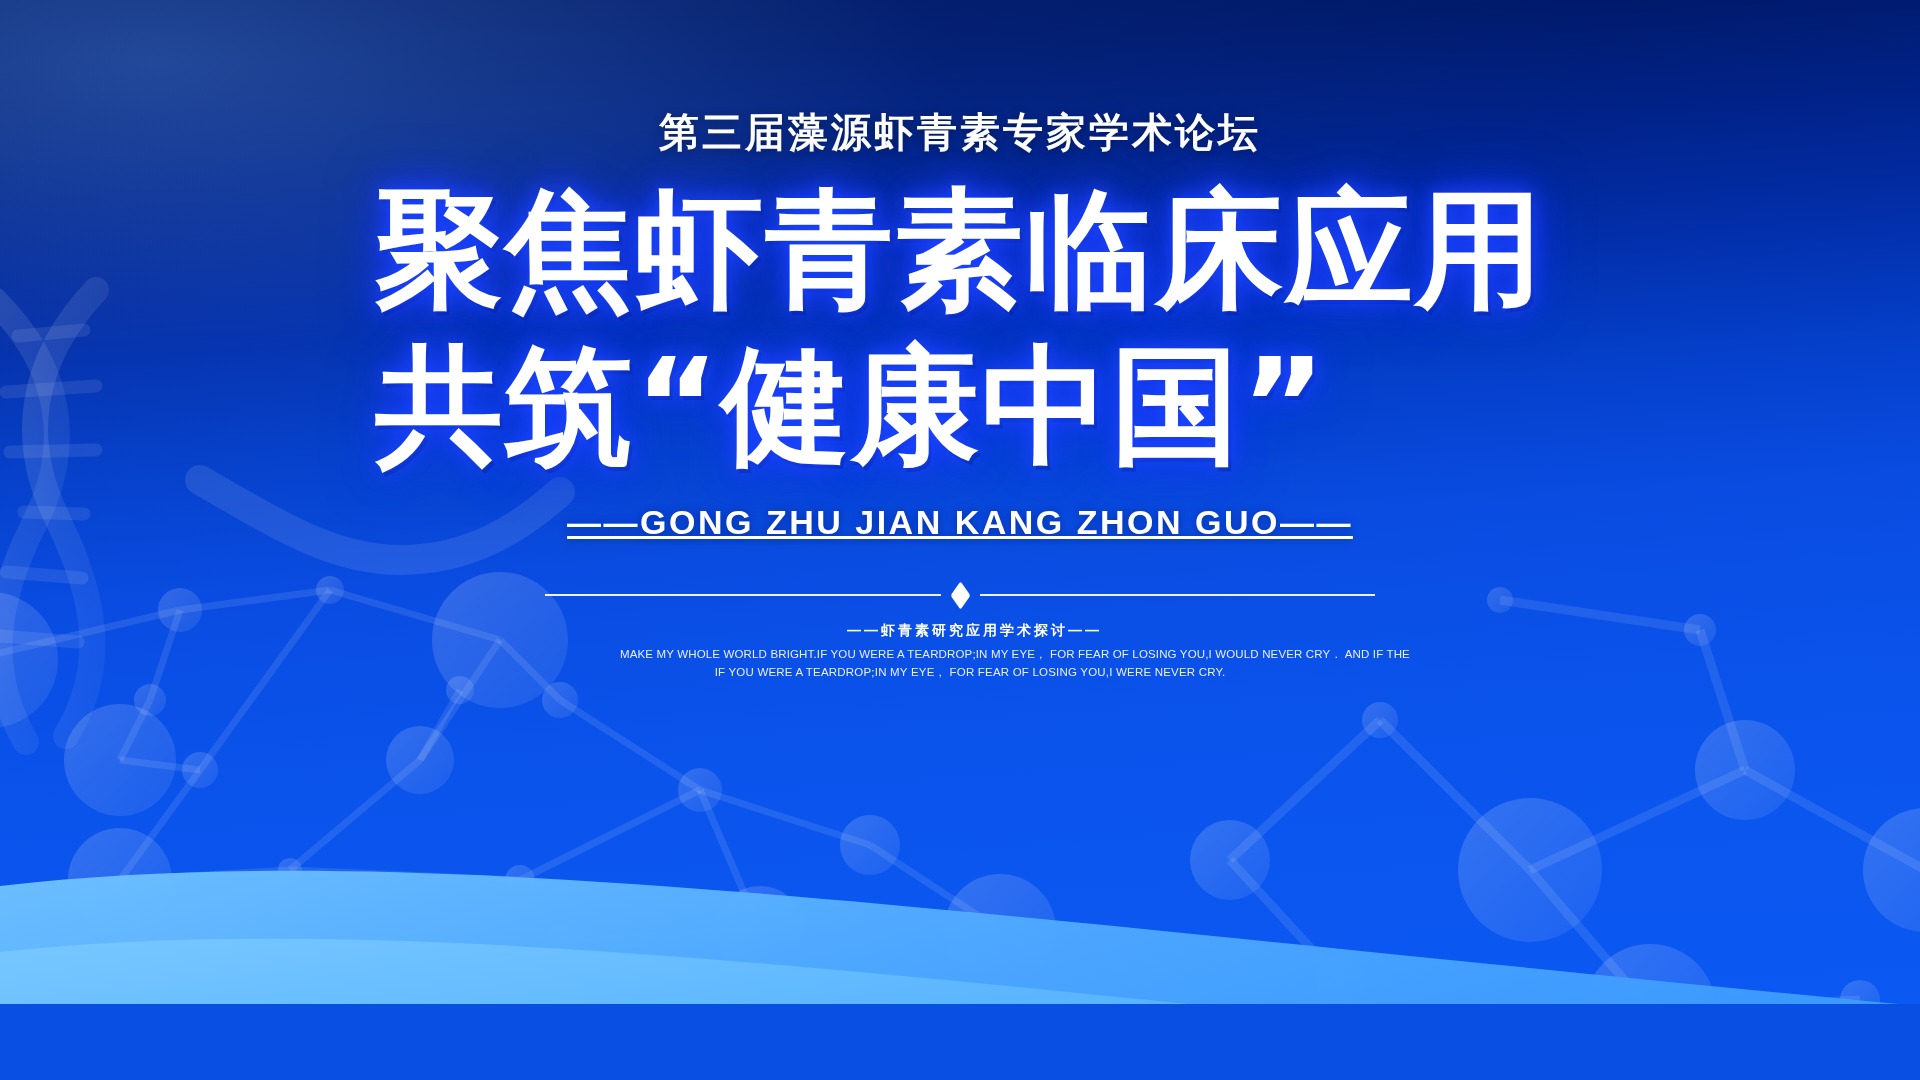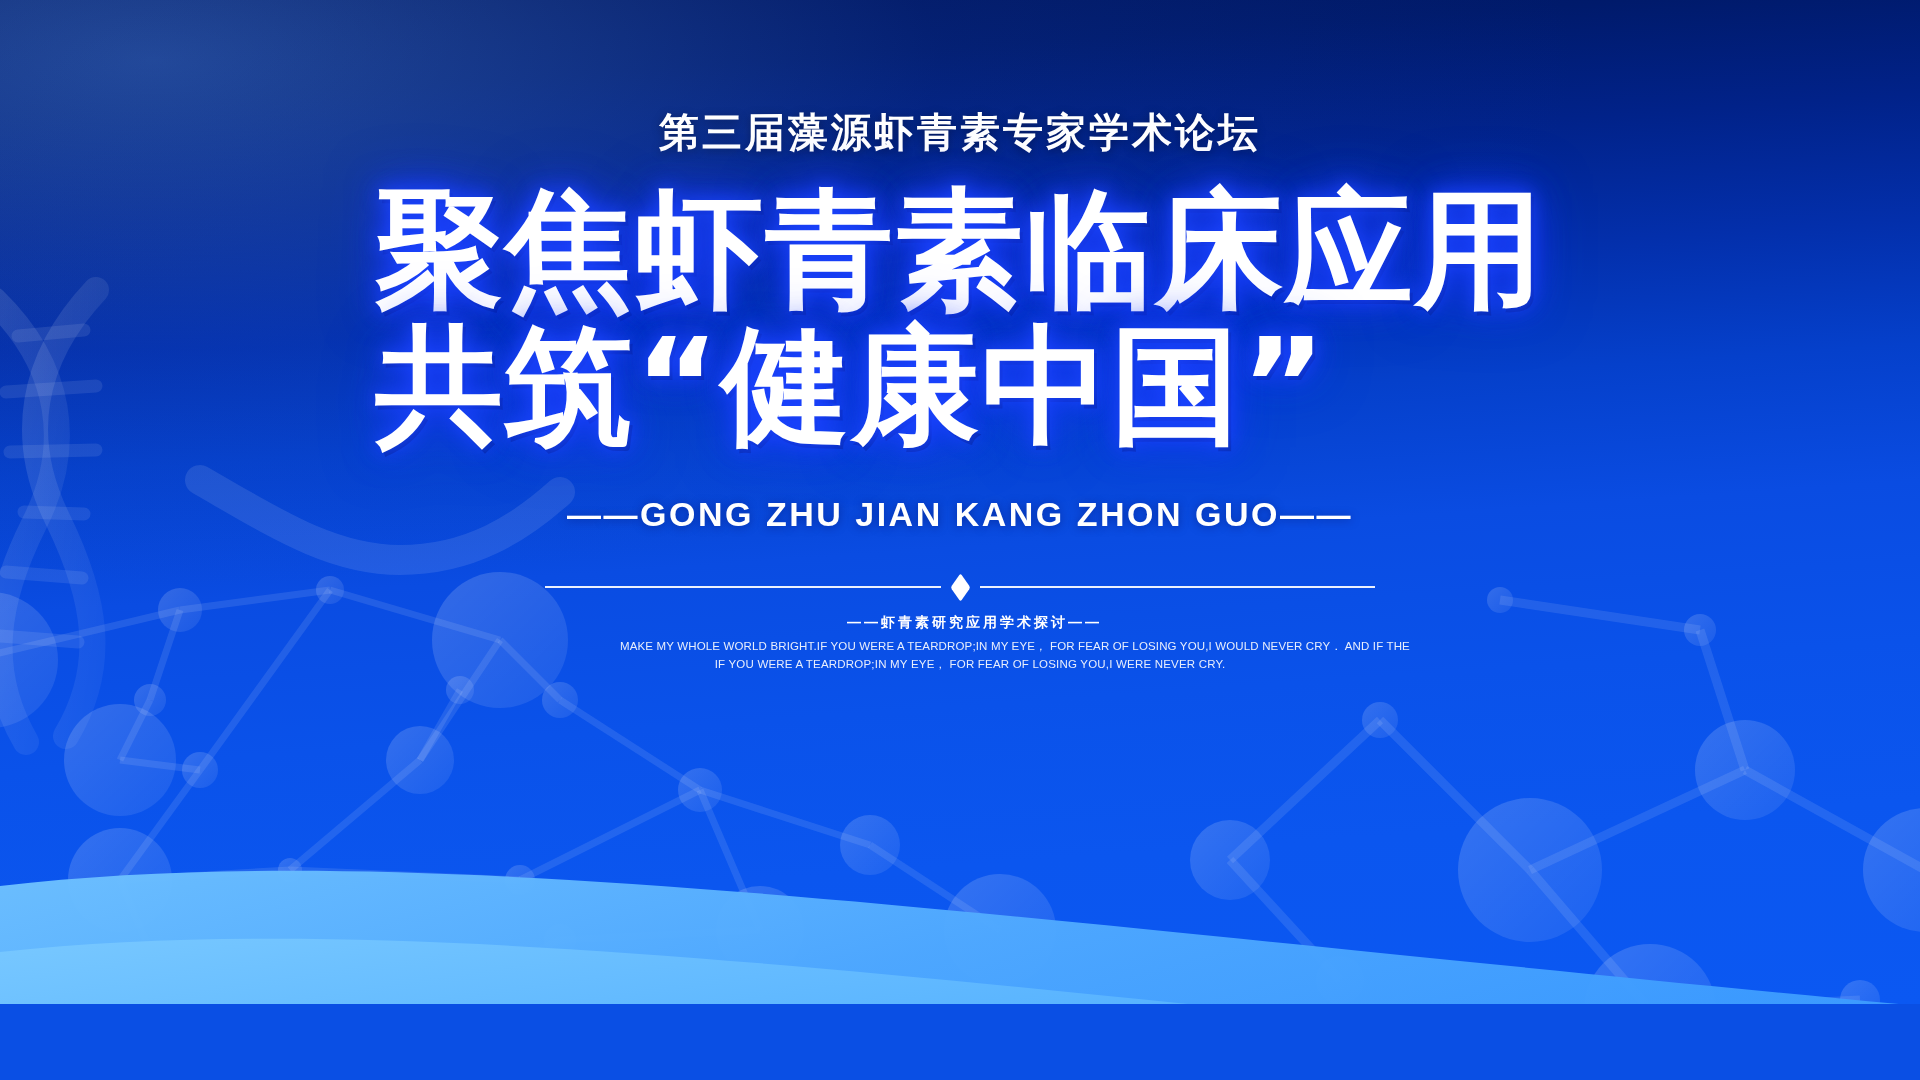--- a/index.html
+++ b/index.html
@@ -55,30 +55,31 @@
     color:#ffffff;
     line-height:1.06;
     white-space:nowrap;
     text-shadow:
       0 0 18px rgba(28,70,255,0.95),
       0 0 34px rgba(24,60,255,0.9),
       0 0 56px rgba(20,50,250,0.75),
       3px 4px 0 rgba(0,16,90,0.40);
   }
   .title-line.l1 { font-size:128px; letter-spacing:2px; }
-  .title-line.l2 { font-size:128px; letter-spacing:2px; margin-top:0; }
+  .title-line.l2 { font-size:128px; letter-spacing:2px; margin-top:20px; }
 
   .pinyin {
-    margin-top:42px;
+    margin-top:30px;
     font-size:34px;
     font-weight:700;
     letter-spacing:2.5px;
     color:#ffffff;
     white-space:nowrap;
     text-shadow:0 1px 8px rgba(0,20,110,0.5);
+    text-decoration:underline;
   }
 
   .divider {
     margin-top:40px;
     width:830px;
     height:26px;
     display:flex; align-items:center; justify-content:center;
     position:relative;
   }
   .divider .rule {

